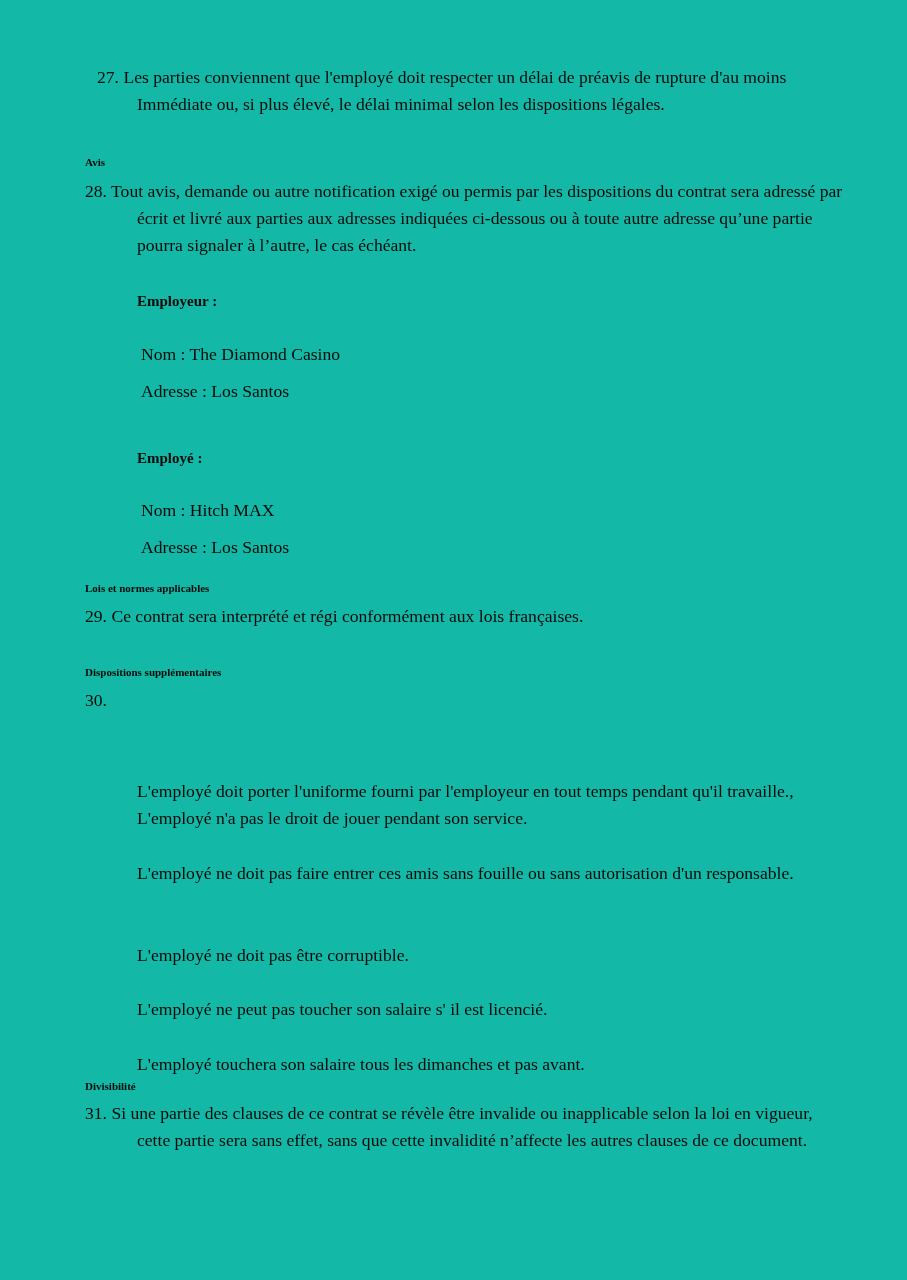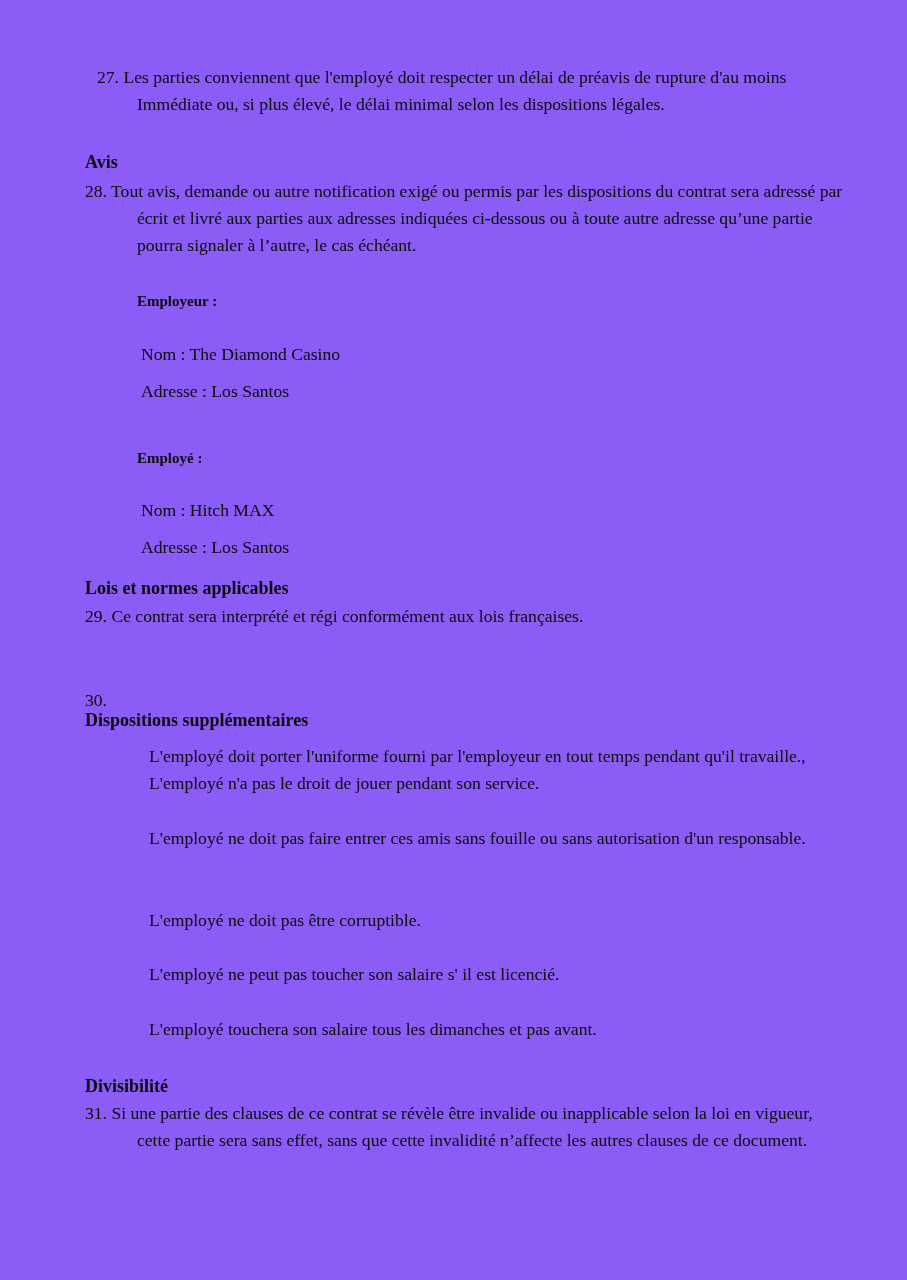--- a/index.html
+++ b/index.html
@@ -5,21 +5,21 @@
 <style>
   html, body {
     margin: 0;
     padding: 0;
     background: #ffffff;
   }
   .page {
     position: relative;
     width: 907px;
     height: 1280px;
-    background: #8b5cf6;
+    background: #14b8a6;
     margin: 0 auto;
     overflow: hidden;
     font-family: "Liberation Serif", "DejaVu Serif", serif;
     color: #0b0b0b;
     -webkit-font-smoothing: antialiased;
   }
 
   
   .blk {
     position: absolute;
@@ -44,21 +44,21 @@
   }
   .clause .num {
     
   }
 
   
   .heading {
     left: 85px;
     width: 710px;
     font-weight: bold;
-    font-size: 18px;
+    font-size: 11px;
     line-height: 24px;
   }
 
   
   .party-label {
     left: 137px;
     width: 620px;
     font-weight: bold;
     font-size: 15px;
     line-height: 24px;
@@ -66,22 +66,23 @@
 
   
   .party-field {
     left: 141px;
     width: 620px;
     line-height: 24px;
   }
 
   
   .provision {
-    left: 149px;
+    left: 137px;
     width: 658px;
+    margin-top: 35px;
   }
 </style>
 </head>
 <body>
 
 <div class="page">
 
   <div class="blk clause deep" style="top:64px;">
     <span class="num">27. </span>
     <span>Les parties conviennent que l'employé doit respecter un délai de préavis de rupture d'au moins Immédiate ou, si plus élevé, le délai minimal selon les dispositions légales.</span>
@@ -102,21 +103,21 @@
   <div class="blk party-field" style="top:498px;">Nom : Hitch MAX</div>
   <div class="blk party-field" style="top:535px;">Adresse : Los Santos</div>
 
   <div class="blk heading" style="top:576px;">Lois et normes applicables</div>
 
   <div class="blk clause" style="top:603px;">
     <span class="num">29. </span>
     <span>Ce contrat sera interprété et régi conformément aux lois françaises.</span>
   </div>
 
-  <div class="blk heading" style="top:660px;margin-top:48px;">Dispositions supplémentaires</div>
+  <div class="blk heading" style="top:660px;">Dispositions supplémentaires</div>
 
   <div class="blk clause" style="top:687px;">
     <span class="num">30. </span>
     <span></span>
   </div>
 
   <div class="blk provision" style="top:743px;">L'employé doit porter l'uniforme fourni par l'employeur en tout temps pendant qu'il travaille., L'employé n'a pas le droit de jouer pendant son service.</div>
   <div class="blk provision" style="top:907px;">L'employé ne doit pas être corruptible.</div>
   <div class="blk provision" style="top:825px;">L'employé ne doit pas faire entrer ces amis sans fouille ou sans autorisation d'un responsable.</div>
   <div class="blk provision" style="top:1016px;">L'employé touchera son salaire tous les dimanches et pas avant.</div>

